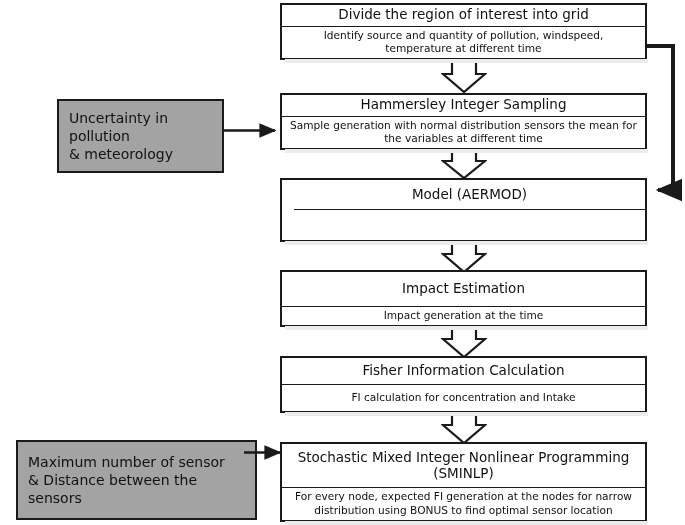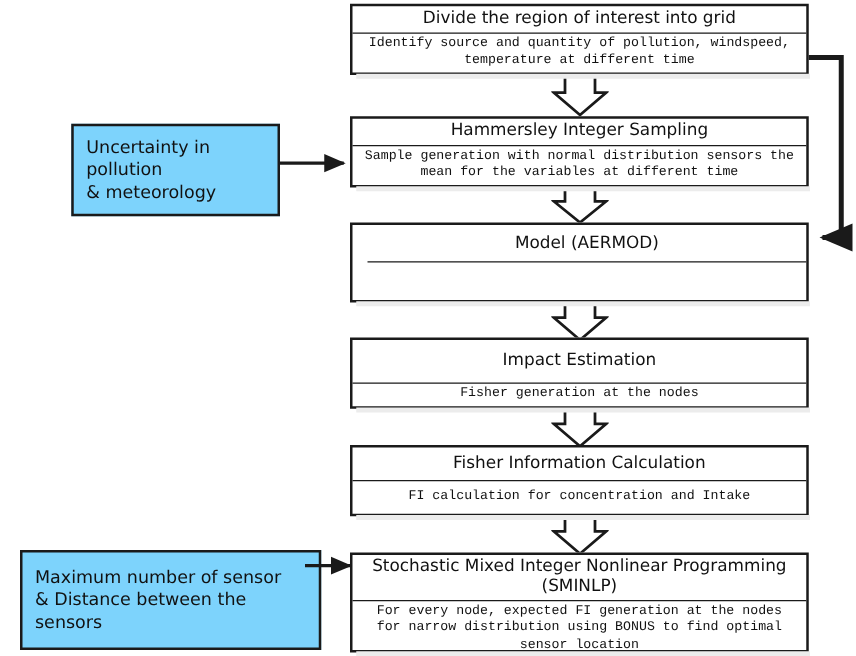--- a/index.html
+++ b/index.html
@@ -58,29 +58,28 @@
     box-sizing: border-box;
     flex: 1 1 auto;
     display: flex;
     align-items: center;
     justify-content: center;
     text-align: center;
     font-size: 10.6px;
     line-height: 1.28;
     padding: 2px 8px;
     white-space: pre-line;
-    font-family: Liberation Mono, monospace;
   }
 
   
   .side-box {
     position: absolute;
     box-sizing: border-box;
     border: 2px solid #1a1a1a;
-    background: #7dd3fc;
+    background: #a3a3a3;
     display: flex;
     align-items: center;
     padding: 17px 10px;
     font-size: 14px;
     line-height: 1.30;
     white-space: pre-line;
     text-align: left;
     z-index: 3;
   }
 
@@ -158,21 +157,21 @@
   </div>
 
   <div class="proc-box" style="left:280px; top:178px; width:367px; height:64px;padding-left:12px;">
     <div class="shadow-strip"></div>
     <div class="proc-head" style="height:30px;">Model (AERMOD)</div>
   </div>
 
   <div class="proc-box" style="left:280px; top:270px; width:367px; height:57px;">
     <div class="shadow-strip"></div>
     <div class="proc-head" style="height:41px;">Impact Estimation</div>
-    <div class="proc-body">Fisher generation at the nodes</div>
+    <div class="proc-body">Impact generation at the time</div>
   </div>
 
   <div class="proc-box" style="left:280px; top:356px; width:367px; height:57px;">
     <div class="shadow-strip"></div>
     <div class="proc-head" style="height:27px;">Fisher Information Calculation</div>
     <div class="proc-body">FI calculation for concentration and Intake</div>
   </div>
 
   <div class="proc-box" style="left:280px; top:442px; width:367px; height:80px;">
     <div class="shadow-strip"></div>

